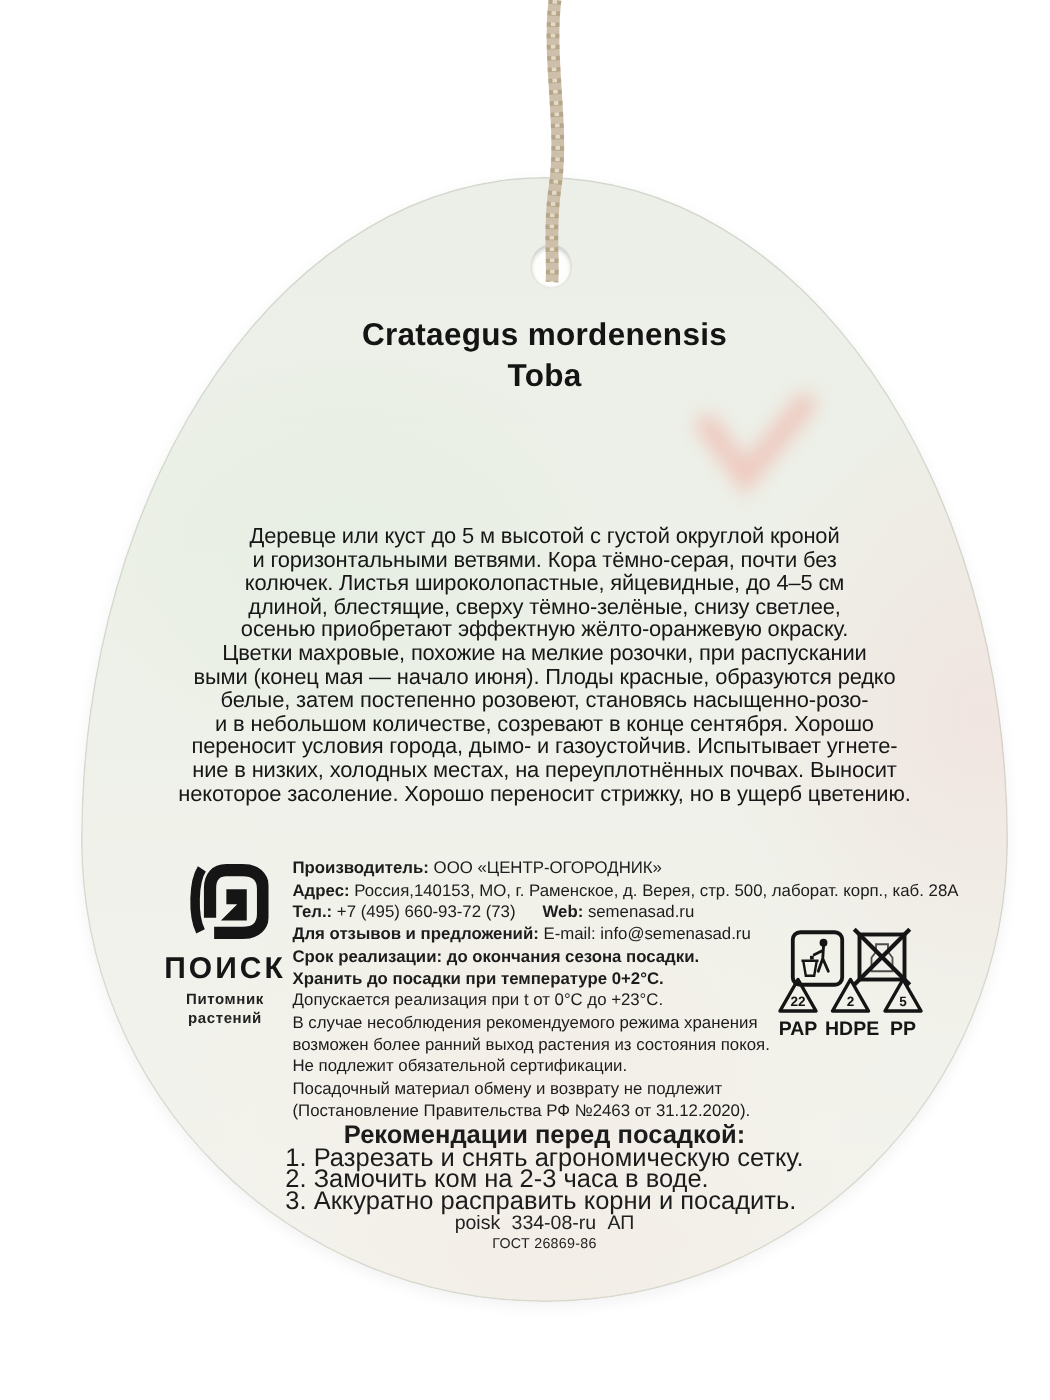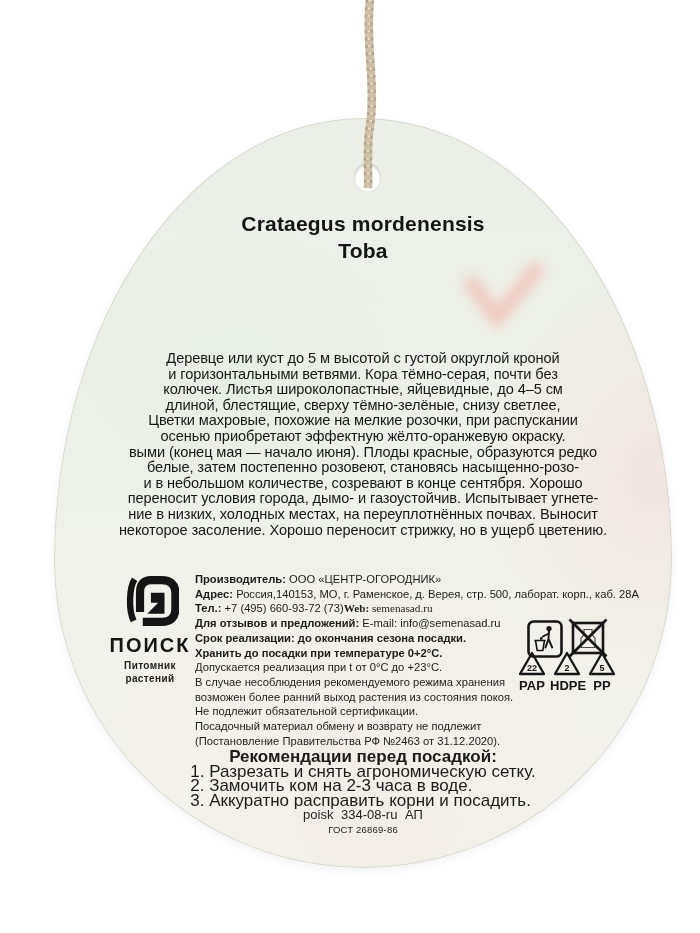--- a/index.html
+++ b/index.html
@@ -48,21 +48,21 @@
     text-align: center; font-size: 14.6px; line-height: 15.6px;
     color: #171717; letter-spacing: -0.1px;
   }
   .desc div { white-space: nowrap; }
 
   .producer {
     position: absolute; left: 141px; top: 454px;
     font-size: 11.2px; line-height: 14.7px; white-space: nowrap; color: #1c1c1c;
   }
   .producer b { font-weight: 700; }
-  .web-part { margin-left: 0; font-family: Liberation Serif, serif; }
+  .web-part { margin-left: 18px; }
 
   .recs { position: absolute; top: 632px; left: 0; width: 100%; text-align: center;
           font-size: 17px; line-height: 14.6px; color: #1c1c1c; }
   .recs .recs-heading { font-weight: 700; }
   .recs .recs-items { display: inline-block; text-align: left; }
 
   .footer-article { position: absolute; top: 689px; left: 0; width: 100%;
           text-align: center; font-size: 13px; color: #222; word-spacing: 4px; }
   .footer-gost { position: absolute; top: 706px; left: 0; width: 100%;
           text-align: center; font-size: 9.5px; color: #222; letter-spacing: 0.2px; }
@@ -94,22 +94,22 @@
     <div class="title">
       <div>Crataegus mordenensis</div>
       <div>Toba</div>
     </div>
 
     <div class="desc">
       <div>Деревце или куст до 5 м высотой с густой округлой кроной</div>
       <div>и горизонтальными ветвями. Кора тёмно-серая, почти без</div>
       <div>колючек. Листья широколопастные, яйцевидные, до 4–5 см</div>
       <div>длиной, блестящие, сверху тёмно-зелёные, снизу светлее,</div>
+      <div>осенью приобретают эффектную жёлто-оранжевую окраску.</div>
       <div>Цветки махровые, похожие на мелкие розочки, при распускании</div>
-      <div>осенью приобретают эффектную жёлто-оранжевую окраску.</div>
       <div>выми (конец мая — начало июня). Плоды красные, образуются редко</div>
       <div>белые, затем постепенно розовеют, становясь насыщенно-розо-</div>
       <div>и в небольшом количестве, созревают в конце сентября. Хорошо</div>
       <div>переносит условия города, дымо- и газоустойчив. Испытывает угнете-</div>
       <div>ние в низких, холодных местах, на переуплотнённых почвах. Выносит</div>
       <div>некоторое засоление. Хорошо переносит стрижку, но в ущерб цветению.</div>
     </div>
 
     <div class="brand">
       <svg width="58" height="52" viewBox="0 0 64 56">

